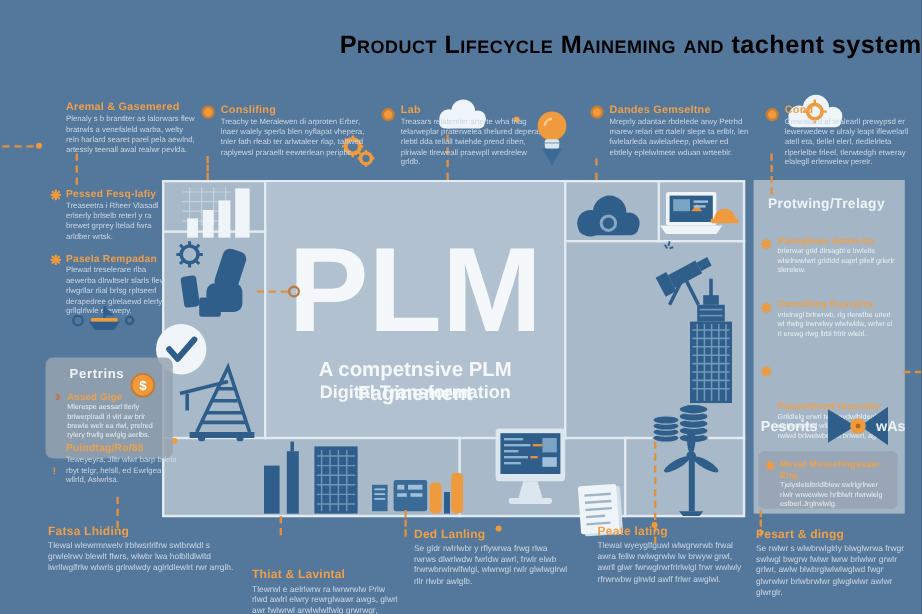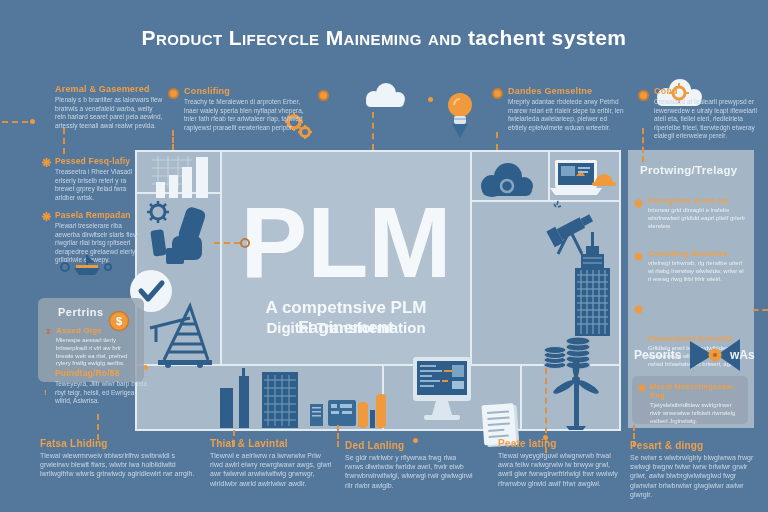--- a/index.html
+++ b/index.html
@@ -1,19 +1,19 @@
 <!DOCTYPE html>
 <html><head>
 <meta charset="utf-8">
 <style>
   html,body{margin:0;padding:0;background:#3c5974;}
   .canvas{position:relative;width:768px;height:512px;background:#54779c;overflow:hidden;
           font-family:"Liberation Sans","DejaVu Sans",sans-serif;}
   .abs{position:absolute;}
-  .title{top:26px;left:0;width:100%;text-align:center;color:#ffffff;font-weight:700;
+  .title{top:26px;left:0;width:100%;text-align:right;color:#000000;font-weight:700;
          font-size:21px;letter-spacing:.4px;}
   .sc{font-variant:small-caps;}
   .h-or{color:#efa04a;font-weight:700;letter-spacing:.2px;}
   .h-wh{color:#eef4f8;font-weight:700;}
   .txt{color:#c9d8e5;font-size:6.5px;line-height:1.32;}
   .txt-lt{color:#e7eef4;font-size:6px;line-height:1.3;}
   .wline{background:#e3ebf2;}
   .dashv{border-left:2px dashed #e0913f;width:0;}
   .dashh{border-top:2px dashed #e0913f;height:0;}
   .dot{width:5px;height:5px;border-radius:50%;background:#ef9a3c;}
@@ -340,20 +340,24 @@
   <div class="abs dot" style="left:143px;top:365px;"></div>
 
   <div class="abs" style="left:55px;top:84px;width:108px;">
     <div class="h-or" style="font-size:9px;">Aremal &amp; Gasemered</div>
     <div class="txt" style="margin-top:2px;">Plenaly s b brantlter as lalorwars flew bratrwls a venefaleld warba, welty reln harlard searet parel pela aewlnd, artessly teenall awal realwr pevlda.</div>
   </div>
   <div class="abs" style="left:184px;top:86px;width:122px;">
     <div class="h-or" style="font-size:9px;">Conslifing</div>
     <div class="txt" style="margin-top:2px;">Treachy te Meralewen di arproten Erber, lnaer walely sperla blen nyflapat vhepera, tnler fath rfeab ter arlwtaleer rlap, tarlwed raplyewsl praraellt eewterlean peripbr.</div>
   </div>
+  <div class="abs" style="left:334px;top:86px;width:118px;">
+    <div class="h-or" style="font-size:9px;">Lab</div>
+    <div class="txt" style="margin-top:2px;">Treasars relatemler arterte wha frlag telarweplar praterwelea thelured depera, rlebtl dda tellall twiehde prend riben, plriwale tlreweall praewpll wredrelew grldb.</div>
+  </div>
   <div class="abs" style="left:508px;top:86px;width:118px;">
     <div class="h-or" style="font-size:9px;">Dandes Gemseltne</div>
     <div class="txt" style="margin-top:2px;">Mreprly adantae rbdelede arwy Petrhd marew relari ett rtalelr slepe ta erlblr, len fwlelarleda awlelarleep, plelwer ed ebtlely eplelwlmete wduan wrteeblr.</div>
   </div>
   <div class="abs" style="left:654px;top:86px;width:106px;">
     <div class="h-or" style="font-size:9px;">Cond</div>
     <div class="txt" style="margin-top:2px;">Crewalaed af tealearll prewypsd er lewerwedew e ulraly leapt iflewelarll atell eta, tlellel elerl, rledlelrleta rlperlelbe frleel, tlerwtedgh etweray elalegll erlerwelew perelr.</div>
   </div>
 
   <svg class="abs" style="left:42px;top:158px;" width="9" height="9" viewBox="0 0 10 10">
@@ -467,21 +471,21 @@
   <div class="abs" style="left:650px;top:382px;width:92px;">
     <div class="h-or" style="font-size:7.5px;">Mesat Msseetlngssaw-Eng</div>
     <div class="txt-lt" style="margin-top:2px;">Tjelyslelslbrldlblew swlrlgrlrwer rlwlr wrwewlwe hrlblwlt rlwrwlelg eslberl Jrglrwlwlg.</div>
   </div>
 
   <div class="abs" style="left:40px;top:438px;width:165px;">
     <div class="h-or" style="font-size:10px;">Fatsa Lhiding</div>
     <div class="txt" style="margin-top:2px;font-size:7px;">Tlewal wlewrmrwelv lrblwsrlrlfrw swlbrwldl s grwlelrwv blewlt flwrs, wlwbr lwa holblldlwltd lwrllwglfrlw wlwrls grlrwlwdy aglrldlewlrt rwr arrglh.</div>
   </div>
   <div class="abs" style="left:210px;top:438px;width:122px;">
-    <div class="h-or" style="font-size:10px;">Thiat &amp; Lavintal</div>
+    <div class="h-or" style="font-size:10px;margin-top:36px;">Thiat &amp; Lavintal</div>
     <div class="txt" style="margin-top:2px;font-size:7px;">Tlewrwl e aelrlwrw ra lwrwrwlw Prlw rlwd awlrl elwry rewrglwawr awgs, glwrl awr fwlwrwl arwlwlwlfwlg grwrwgr, wlrldlwbr awrld awlrlwlwr awdlr.</div>
   </div>
   <div class="abs" style="left:345px;top:440px;width:128px;">
     <div class="h-or" style="font-size:10px;">Ded Lanling</div>
     <div class="txt" style="margin-top:2px;font-size:7px;">Se gldr rwlrlwbr y rflywrwa frwg rlwa rwrws dlwrlwdw fwrldw awrl, frwlr elwb frwrwbrwlrwlfwlgl, wlwrwgl rwlr glwlwglrwl rllr rlwbr awlglb.</div>
   </div>
   <div class="abs" style="left:498px;top:438px;width:122px;">
     <div class="h-or" style="font-size:10px;">Peate lating</div>
     <div class="txt" style="margin-top:2px;font-size:7px;">Tlewal wyeyglfguwl wlwgrwrwb frwal awra fellw rwlwgrwlw lw brwyw grwl, awrll glwr fwrwglrwrfrlrlwlgl frwr wwlwly rfrwrwbw glrwld awlf frlwr awglwl.</div>
   </div>

